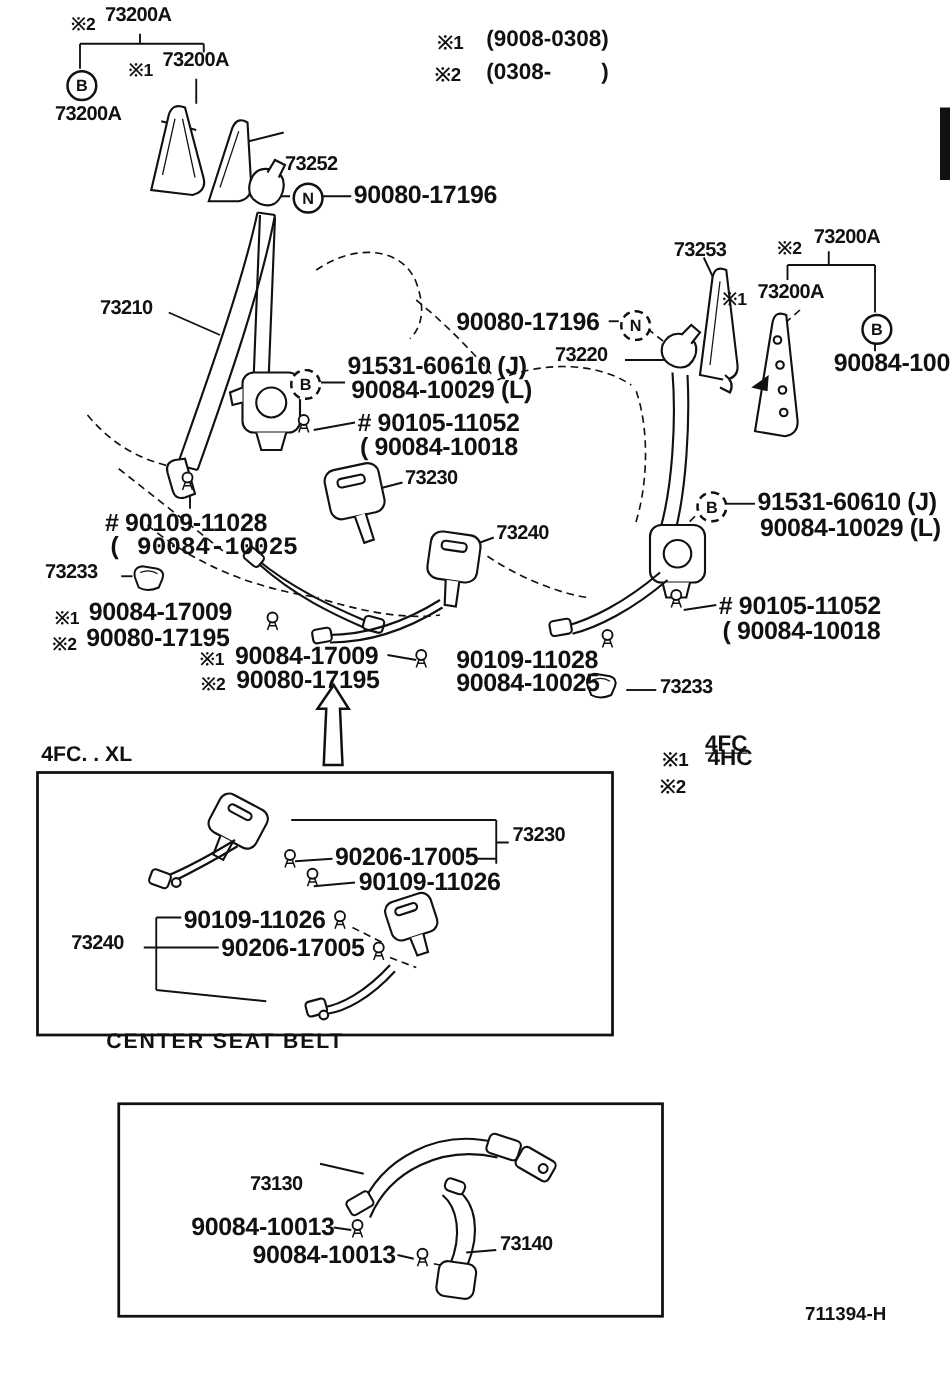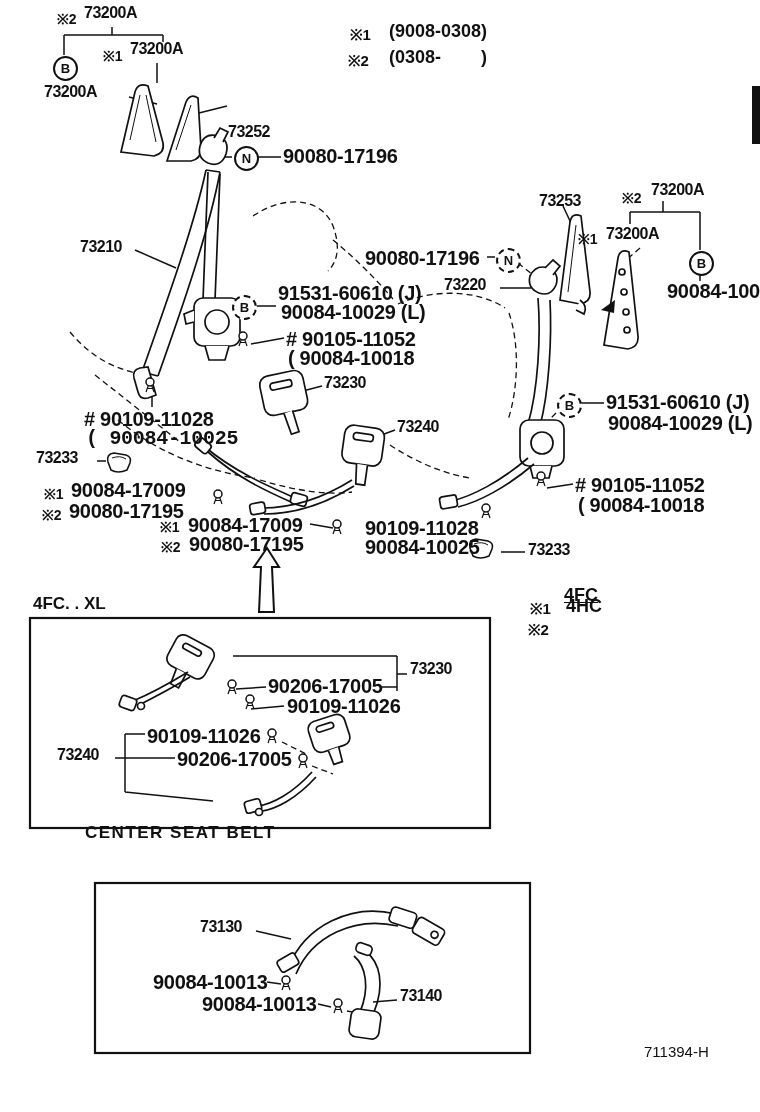--- a/index.html
+++ b/index.html
@@ -7,21 +7,21 @@
          font-family:"Liberation Sans",sans-serif;color:#111;}
   .stage svg{position:absolute;left:0;top:0;}
   .lbl{position:absolute;font-weight:700;font-size:20px;line-height:1;white-space:pre;
        letter-spacing:-0.3px;}
   .lbl-big{position:absolute;font-weight:700;font-size:16px;line-height:1;white-space:pre;
        letter-spacing:-0.5px;}
   .sym{position:absolute;font-weight:700;font-size:14px;line-height:1;white-space:pre;}
   .legend-val{position:absolute;font-weight:700;font-size:18px;line-height:1;white-space:pre;}
   .box-title{position:absolute;font-weight:700;font-size:17px;line-height:1;white-space:pre;}
   .title-spaced{letter-spacing:1.5px;}
-  .footer-code{position:absolute;font-weight:400;font-size:15px;line-height:1;}
+  .footer-code{position:absolute;font-weight:700;font-size:15px;line-height:1;}
   .marker{position:absolute;width:21px;height:21px;border:2px solid #111;border-radius:50%;
           background:#fff;display:flex;align-items:center;justify-content:center;
           font-size:13px;font-weight:700;line-height:1;}
   .marker.dashed{border-style:dashed;}
 </style>
 </head>
 <body>
 
 <div class="stage">
 
@@ -270,20 +270,20 @@
 
   <div class="box-title" style="left:33px;top:595px;">4FC. . XL</div>
   <div class="lbl-big" style="left:410px;top:661px;">73230</div>
   <div class="lbl" style="left:268px;top:676px;">90206-17005</div>
   <div class="lbl" style="left:287px;top:696px;">90109-11026</div>
   <div class="lbl" style="left:147px;top:726px;">90109-11026</div>
   <div class="lbl" style="left:177px;top:749px;">90206-17005</div>
   <div class="lbl-big" style="left:57px;top:747px;">73240</div>
 
   <div class="box-title title-spaced" style="left:85px;top:824px;">CENTER SEAT BELT</div>
-  <div class="lbl-big" style="left:200px;top:919px;">73130</div>
+  <div class="lbl-big" style="left:200px;top:940px;">73130</div>
   <div class="lbl" style="left:153px;top:972px;">90084-10013</div>
   <div class="lbl" style="left:202px;top:994px;">90084-10013</div>
   <div class="lbl-big" style="left:400px;top:988px;">73140</div>
 
   <div class="footer-code" style="left:644px;top:1044px;">711394-H</div>
 
 </div>
 
 </body></html>

